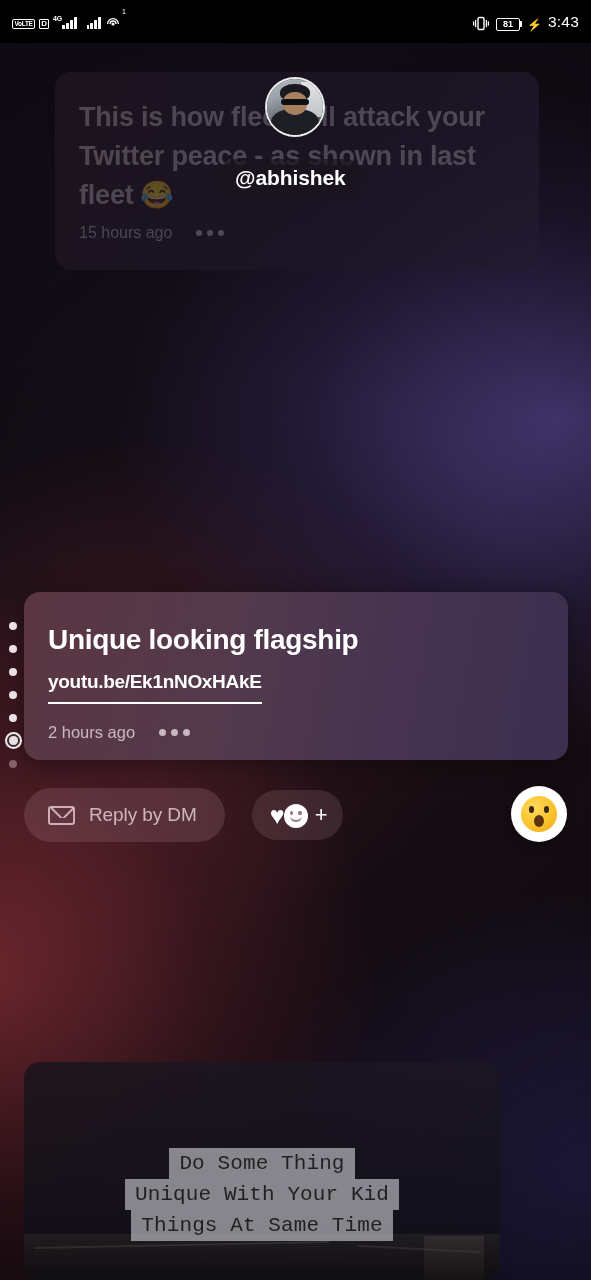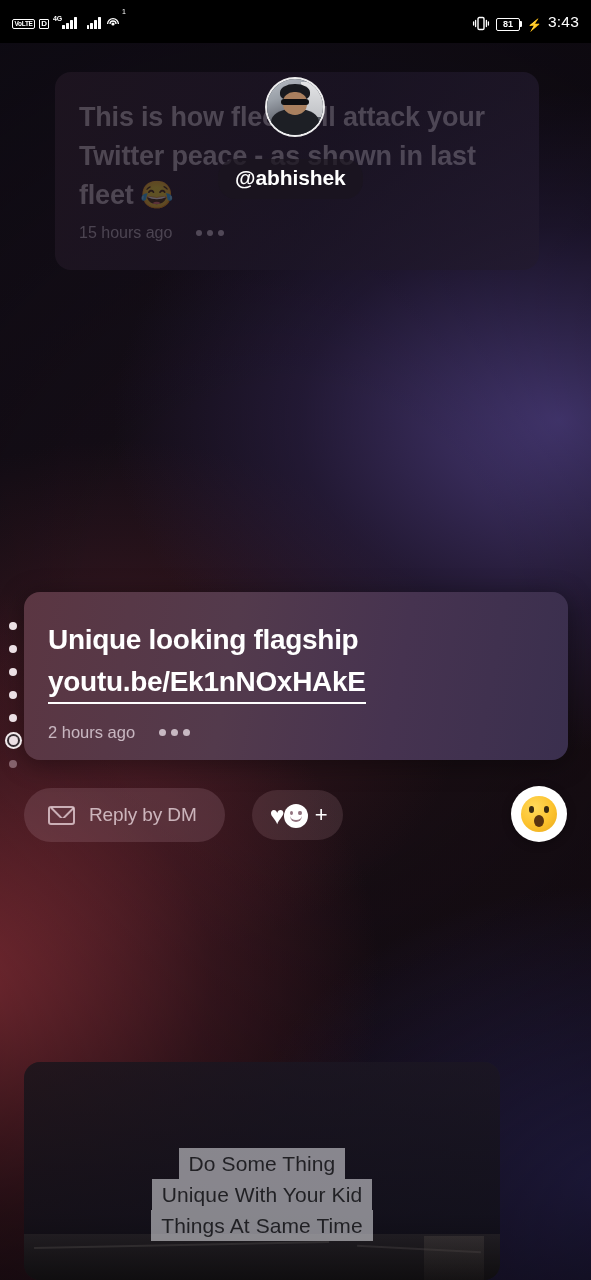--- a/index.html
+++ b/index.html
@@ -146,21 +146,21 @@
     background:linear-gradient(100deg, #5b3642 0%, #533a4c 38%, #463350 68%, #3a2f4e 100%);
     padding:26px 26px 0 24px;
     box-shadow:0 4px 26px rgba(0,0,0,0.38);
   }
   .act-title {
     font-size:28px; font-weight:bold; color:#fff;
     line-height:44px; letter-spacing:-0.3px;
   }
   .act-link {
     display:inline-block;
-    font-size:28px; font-weight:bold; color:#fff;
+    font-size:19px; font-weight:bold; color:#fff;
     line-height:40px; letter-spacing:-0.3px;
     border-bottom:2.5px solid #fff;
     text-decoration:none;
   }
   .act-meta {
     position:absolute; left:24px; bottom:18px;
     display:flex; align-items:center; gap:24px;
   }
   .act-time { font-size:16.5px; color:rgba(228,214,222,0.80); }
   .act-menu { display:flex; align-items:center; gap:5px; }
@@ -265,20 +265,21 @@
     width:10px; height:12px; border-radius:50%;
     background:#5a3410;
   }
 
   
   .card-next {
     left:24px; top:1062px; width:476px; height:218px;
     background:linear-gradient(120deg, rgba(40,26,30,0.86) 0%, rgba(30,26,42,0.88) 48%, rgba(30,28,50,0.86) 100%);
     overflow:hidden;
     padding:0;
+    font-family:Liberation Mono, monospace;
   }
   .next-photo {
     position:absolute; inset:0;
     background:
       linear-gradient(180deg, rgba(24,18,26,0.55) 0%, rgba(16,14,22,0.75) 70%, rgba(10,9,14,0.92) 100%);
   }
   .next-floor {
     position:absolute; left:0; right:0; bottom:0; height:46px;
     background:linear-gradient(180deg, rgba(44,40,42,0.55), rgba(16,14,16,0.9));
   }

